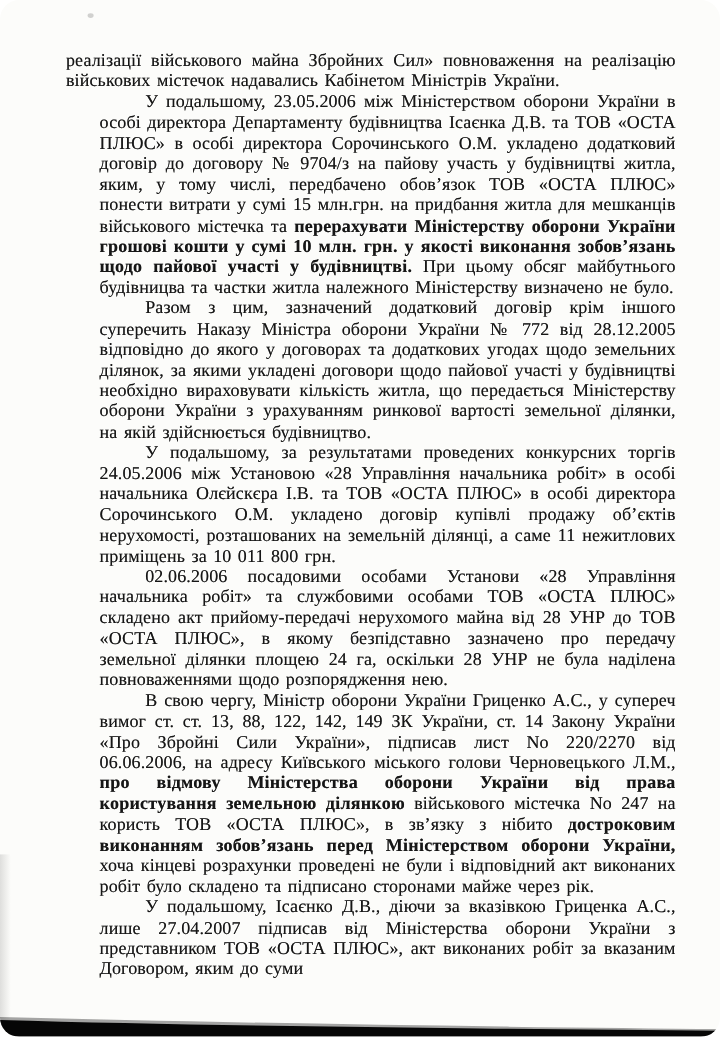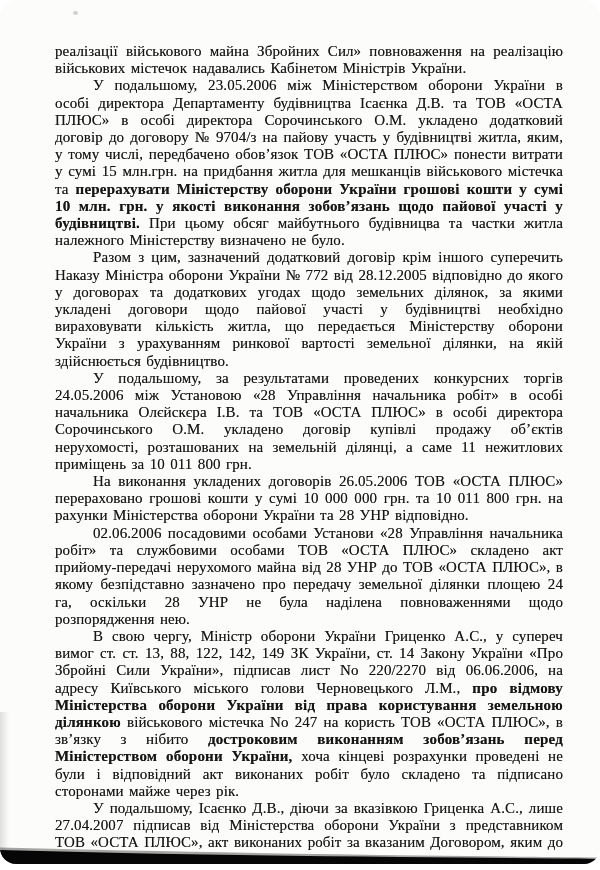--- a/index.html
+++ b/index.html
@@ -28,20 +28,21 @@
     word-spacing: 1.5px;
     letter-spacing: 0.1px;
     text-shadow: 0 0 0.4px rgba(10,10,10,0.55);
   }
   .doc p {
     margin: 0;
     padding: 0;
   }
   .doc p.indent {
     text-indent: 38px;
+    margin-left: 28px;
   }
   .doc b {
     font-weight: 700;
     letter-spacing: 0.2px;
   }
   .speck {
     position: absolute;
     left: 73px;
     top: 11px;
     width: 5px;
@@ -70,21 +71,20 @@
 
 <div class="page" style="background: rgb(252, 252, 250);">
 
   <div class="speck"></div>
 
   <div class="doc" style="color: rgb(22, 22, 22);">
       <p><span>реалізації військового майна Збройних Сил» повноваження на реалізацію військових містечок надавались Кабінетом Міністрів України.</span></p>
       <p class="indent"><span>У подальшому, 23.05.2006 між Міністерством оборони України в особі директора Департаменту будівництва Ісаєнка Д.В. та ТОВ «ОСТА ПЛЮС» в особі директора Сорочинського О.М. укладено додатковий договір до договору № 9704/з на пайову участь у будівництві житла, яким, у тому числі, передбачено обов’язок ТОВ «ОСТА ПЛЮС» понести витрати у сумі 15 млн.грн. на придбання житла для мешканців військового містечка та </span><b>перерахувати Міністерству оборони України грошові кошти у сумі 10 млн. грн. у якості виконання зобов’язань щодо пайової участі у будівництві.</b><span> При цьому обсяг майбутнього будівницва та частки житла належного  Міністерству визначено не було.</span></p>
       <p class="indent"><span>Разом з цим, зазначений додатковий договір крім іншого суперечить Наказу Міністра оборони України № 772 від 28.12.2005 відповідно до якого у договорах та додаткових угодах щодо земельних ділянок, за якими укладені договори щодо пайової участі у будівництві необхідно вираховувати кількість житла, що передається Міністерству оборони України з урахуванням ринкової вартості земельної ділянки, на якій здійснюється будівництво.</span></p>
       <p class="indent"><span>У подальшому, за результатами проведених конкурсних торгів 24.05.2006 між Установою «28 Управління начальника робіт» в особі начальника Олєйскєра І.В. та ТОВ «ОСТА ПЛЮС» в особі директора Сорочинського О.М. укладено договір купівлі продажу об’єктів нерухомості, розташованих на земельній ділянці, а саме 11 нежитлових приміщень за 10 011 800 грн.</span></p>
-      <p class="indent"><span>На виконання укладених договорів 26.05.2006 ТОВ «ОСТА ПЛЮС» перераховано грошові кошти у сумі 10 000 000 грн. та 10 011 800 грн. на рахунки Міністерства оборони України та 28 УНР відповідно.</span></p>
       <p class="indent"><span>02.06.2006 посадовими особами Установи «28 Управління начальника робіт» та службовими особами ТОВ «ОСТА ПЛЮС» складено акт прийому-передачі нерухомого майна від 28 УНР до ТОВ «ОСТА ПЛЮС», в якому безпідставно зазначено про передачу земельної ділянки площею 24 га, оскільки 28 УНР не була наділена повноваженнями щодо розпорядження нею.</span></p>
       <p class="indent"><span>В свою чергу, Міністр оборони України Гриценко А.С., у супереч вимог ст. ст. 13, 88, 122, 142, 149 ЗК України, ст. 14 Закону України «Про Збройні Сили України», підписав лист No 220/2270 від 06.06.2006, на адресу Київського міського голови Черновецького Л.М., </span><b>про відмову Міністерства оборони України від права користування земельною ділянкою</b><span> військового містечка No 247 на користь ТОВ «ОСТА ПЛЮС», в зв’язку з нібито </span><b>достроковим виконанням зобов’язань перед Міністерством оборони України,</b><span> хоча кінцеві розрахунки проведені не були і відповідний акт виконаних робіт було складено та підписано сторонами майже через рік.</span></p>
       <p class="indent"><span>У подальшому, Ісаєнко Д.В., діючи за вказівкою Гриценка А.С., лише 27.04.2007 підписав від Міністерства оборони України з представником ТОВ «ОСТА ПЛЮС», акт виконаних робіт за вказаним Договором, яким до суми</span></p>
     </div>
 
   <div class="edge-shade"></div>
 
   <svg class="scan-band" width="600" height="18" viewBox="0 0 600 18" xmlns="http://www.w3.org/2000/svg">
     <path d="M0,1.5 C130,5 280,7.5 420,9.5 C490,10.4 550,11 600,11.6 L600,18 L0,18 Z" fill="#3a3a3a" opacity="0.45"></path>
     <path d="M0,4 C120,7.5 260,9.6 400,11 C470,11.8 540,12.3 600,12.9 L600,18 L0,18 Z" fill="#060606"></path>

